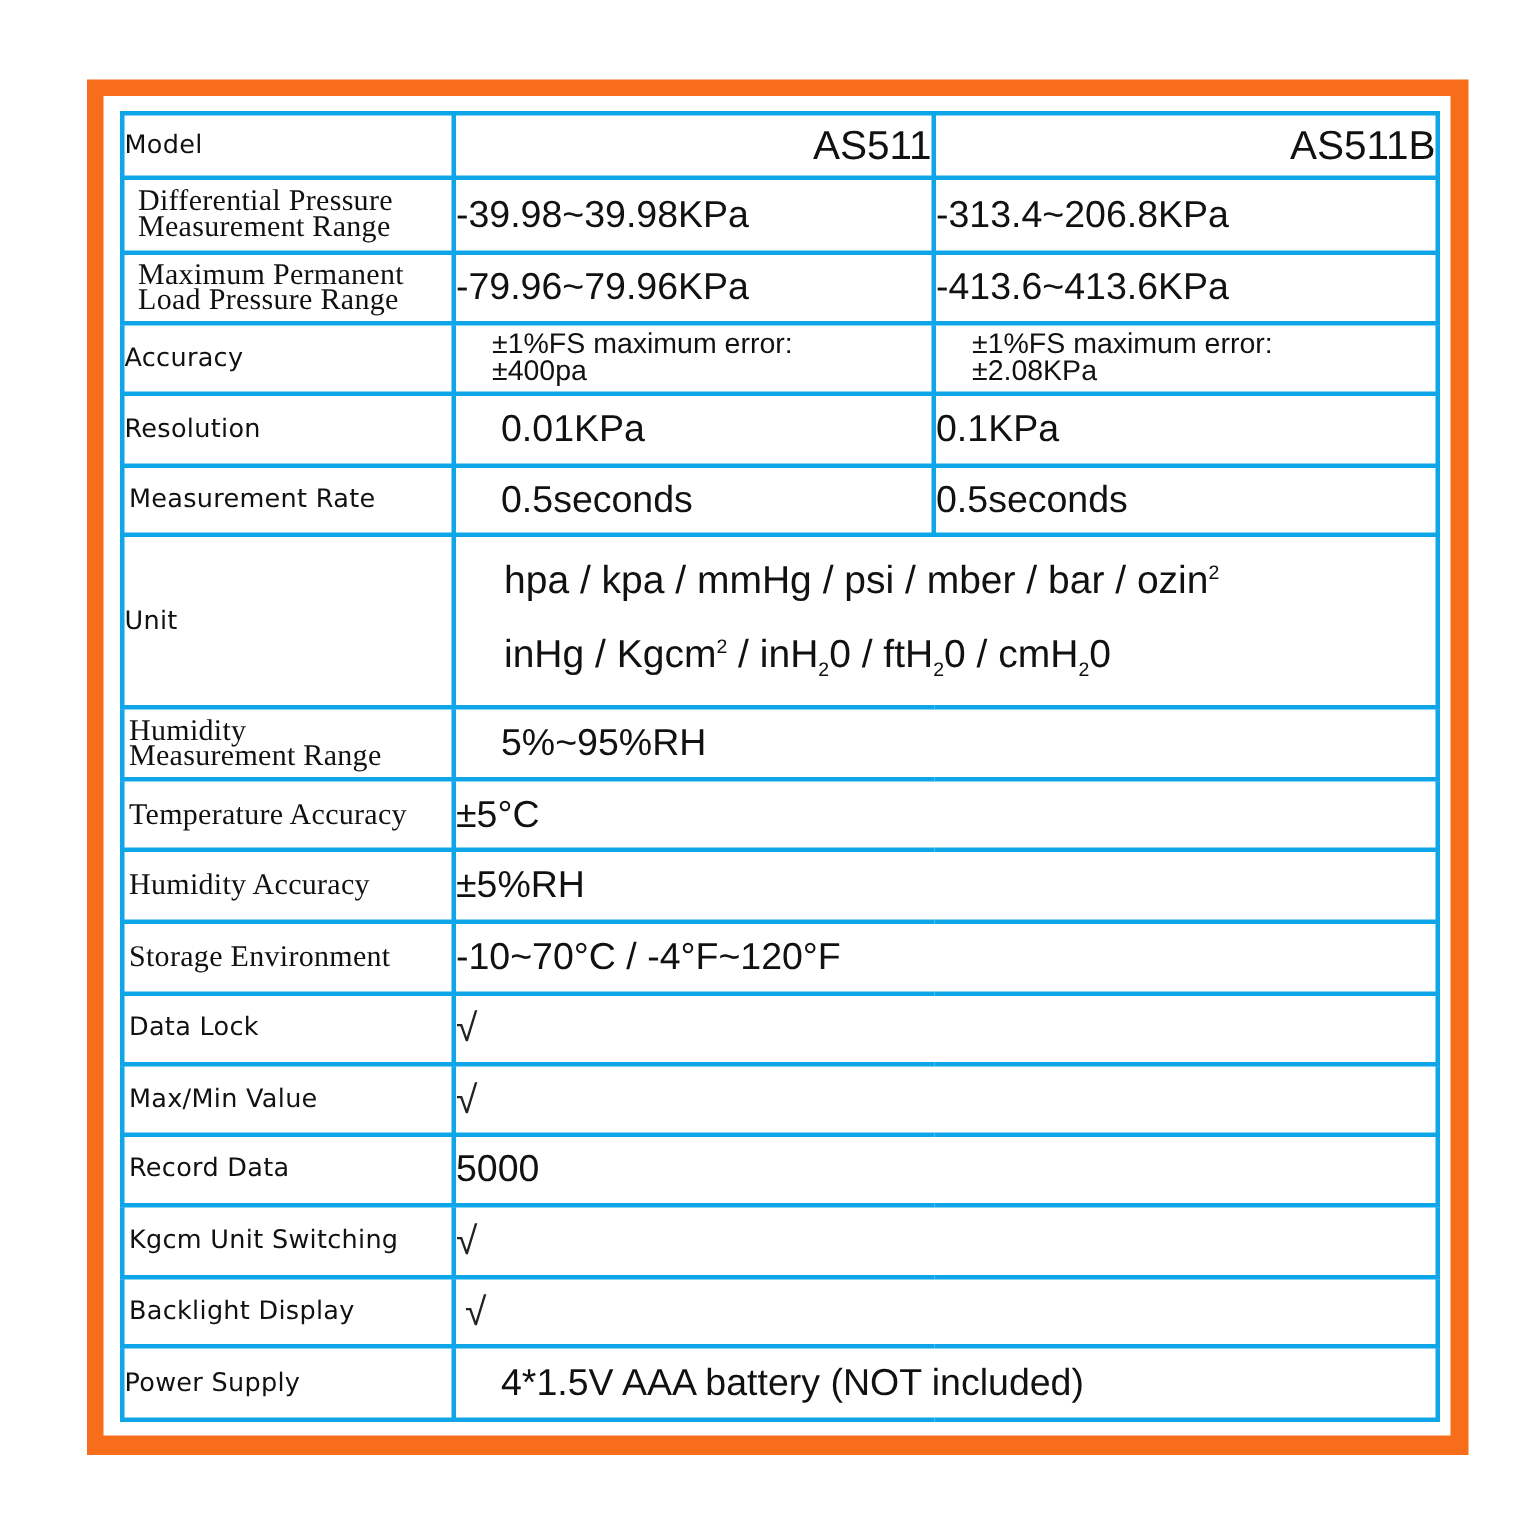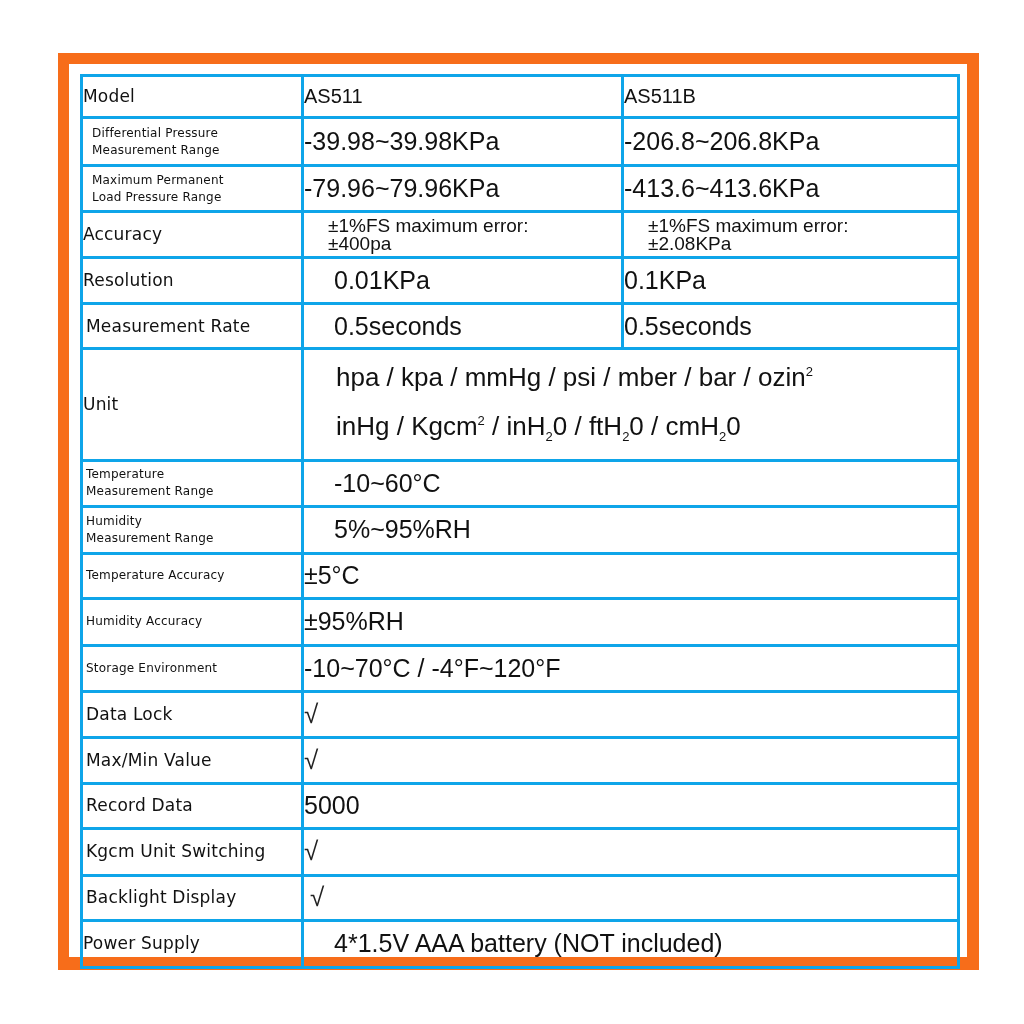--- a/index.html
+++ b/index.html
@@ -2,24 +2,24 @@
 <html><head>
 <meta charset="utf-8">
 <style>
   html, body { margin:0; padding:0; }
   body { width:1024px; height:1024px; background:#ffffff; position:relative; overflow:hidden; }
   .frame { position:absolute; left:58px; top:53px; width:921px; height:917px; background:#f76d1a; }
   .inner { position:absolute; left:69px; top:64px; width:898px; height:893px; background:#ffffff; }
   table.spec { position:absolute; left:80px; top:74px; width:877px; height:874px; border-collapse:collapse; table-layout:fixed; border:1.5px solid #555; }
   table.spec td { border:3px solid #0ea5e9; padding:0; vertical-align:middle; color:#111; overflow:hidden; }
   td.lbl { font-family:"DejaVu Sans", sans-serif; font-size:17px; padding-left:9px; line-height:19px; letter-spacing:0.2px; }
-  td.lbl.sm { font-size:12px; line-height:17px; padding-left:9px; }
+  td.lbl.sm { font-size:20px; line-height:17px; padding-left:9px;font-family:Liberation Serif, serif; }
   td.lbl.tight { padding-left:3px; }
   td.val { font-family:"Liberation Sans", sans-serif; font-size:25px; padding-left:24px; }
-  td.val.hdr { text-align:left; padding-left:0; font-size:20px;margin-top:16px; }
+  td.val.hdr { text-align:right; padding-left:0; font-size:27px;margin-top:16px; }
   td.val.acc { font-size:19px; line-height:18px; padding-left:24px; }
   td.val.units { font-size:26px; line-height:44px; padding-left:32px; }
   td.val.wide { padding-left:30px; }
   .check { font-family:"DejaVu Sans", sans-serif; font-size:26px; font-weight:300; color:#222; }
   sup, sub { font-size:13px; }
 </style>
 </head>
 <body>
 
 <div class="frame"></div>
@@ -33,21 +33,21 @@
     </colgroup>
   <tbody>
       <tr style="height:42px">
     <td class="lbl">Model</td>
     <td class="val hdr">AS511</td>
     <td class="val hdr">AS511B</td>
   </tr>
   <tr style="height:48px">
     <td class="lbl sm"><span>Differential Pressure</span><br><span>Measurement Range</span></td>
     <td class="val">-39.98~39.98KPa</td>
-    <td class="val">-206.8~206.8KPa</td>
+    <td class="val">-313.4~206.8KPa</td>
   </tr>
   <tr style="height:46px">
     <td class="lbl sm"><span>Maximum Permanent</span><br><span>Load Pressure Range</span></td>
     <td class="val">-79.96~79.96KPa</td>
     <td class="val">-413.6~413.6KPa</td>
   </tr>
   <tr style="height:46px">
     <td class="lbl">Accuracy</td>
     <td class="val acc"><span>±1%FS maximum error:</span><br><span>±400pa</span></td>
     <td class="val acc"><span>±1%FS  maximum error:</span><br><span>±2.08KPa</span></td>
@@ -62,35 +62,31 @@
     <td class="val wide">0.5seconds</td>
     <td class="val">0.5seconds</td>
   </tr>
   <tr style="height:93px">
     <td class="lbl">Unit</td>
     <td colspan="2" class="val units">
       <span>hpa / kpa / mmHg / psi / mber / bar / ozin</span><sup>2</sup><br>
       <span>inHg / Kgcm</span><sup>2</sup><span> / inH</span><sub>2</sub><span>0 / ftH</span><sub>2</sub><span>0 / cmH</span><sub>2</sub><span>0</span>
     </td>
   </tr>
-  <tr style="height:46px">
-    <td class="lbl sm tight"><span>Temperature</span><br><span>Measurement Range</span></td>
-    <td colspan="2" class="val wide">-10~60°C</td>
-  </tr>
   <tr style="height:47px">
     <td class="lbl sm tight"><span>Humidity</span><br><span>Measurement Range</span></td>
     <td colspan="2" class="val wide">5%~95%RH</td>
   </tr>
   <tr style="height:45px">
     <td class="lbl sm tight">Temperature Accuracy</td>
     <td colspan="2" class="val">±5°C</td>
   </tr>
   <tr style="height:47px">
     <td class="lbl sm tight">Humidity Accuracy</td>
-    <td colspan="2" class="val">±95%RH</td>
+    <td colspan="2" class="val">±5%RH</td>
   </tr>
   <tr style="height:46px">
     <td class="lbl sm tight">Storage Environment</td>
     <td colspan="2" class="val">-10~70°C / -4°F~120°F</td>
   </tr>
   <tr style="height:46px">
     <td class="lbl tight">Data Lock</td>
     <td colspan="2" class="val"><span class="check">√</span></td>
   </tr>
   <tr style="height:46px">

